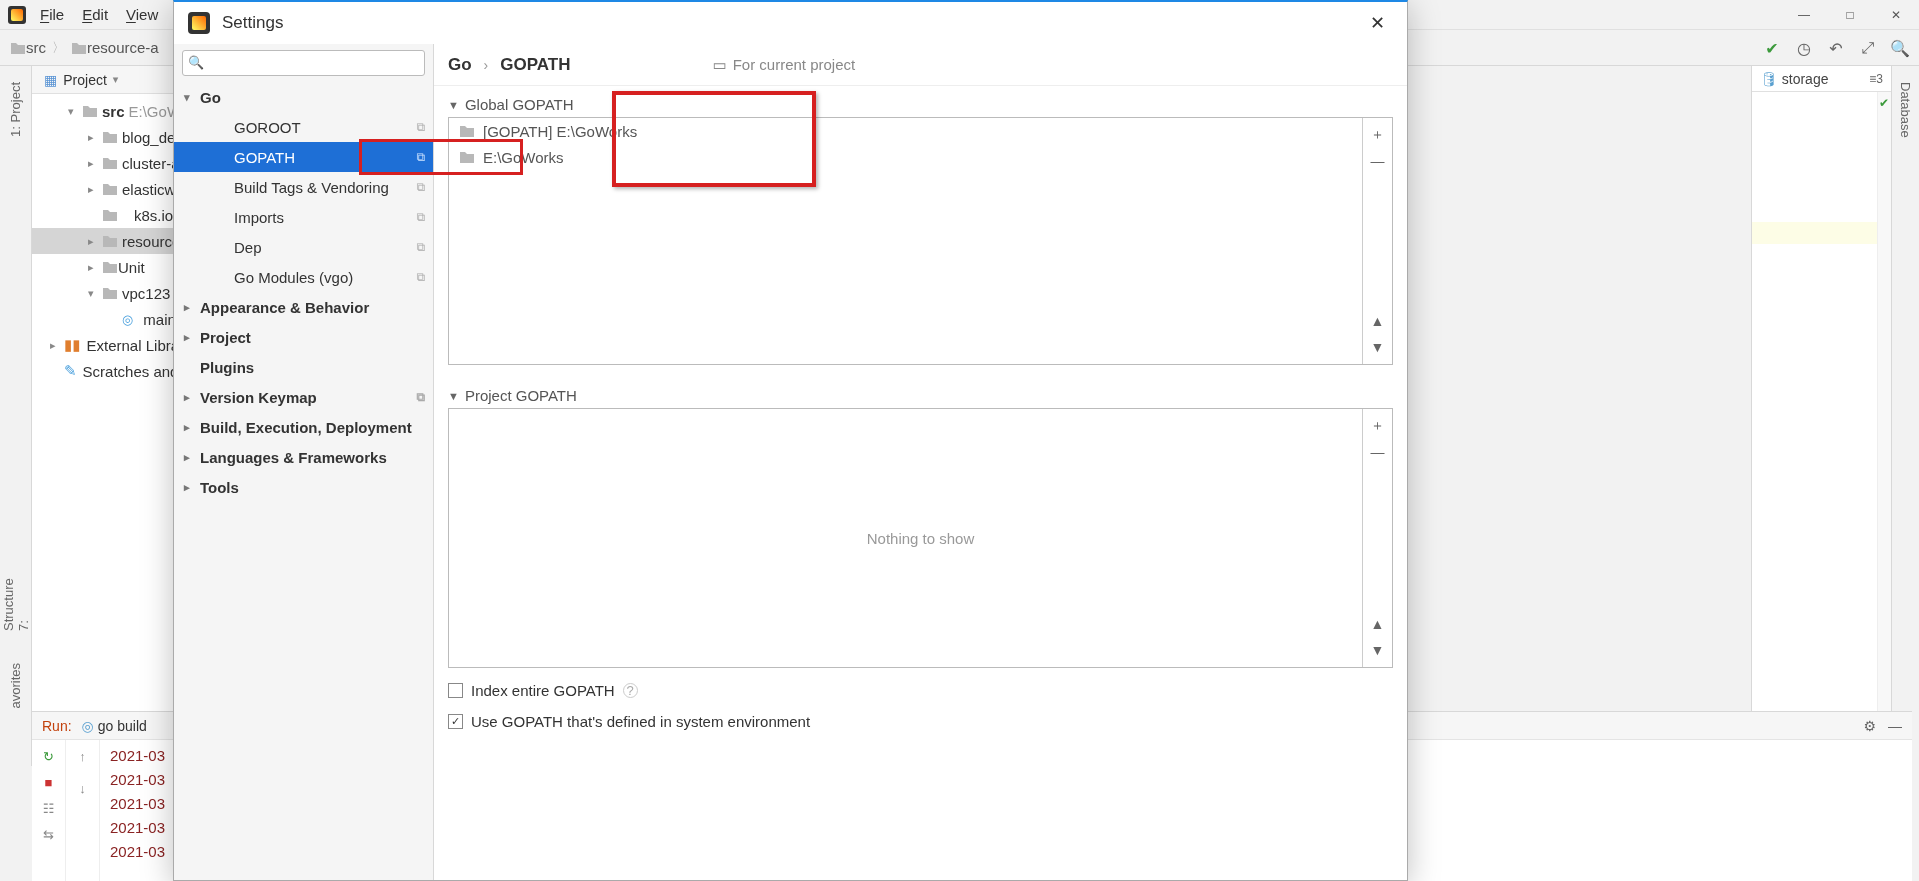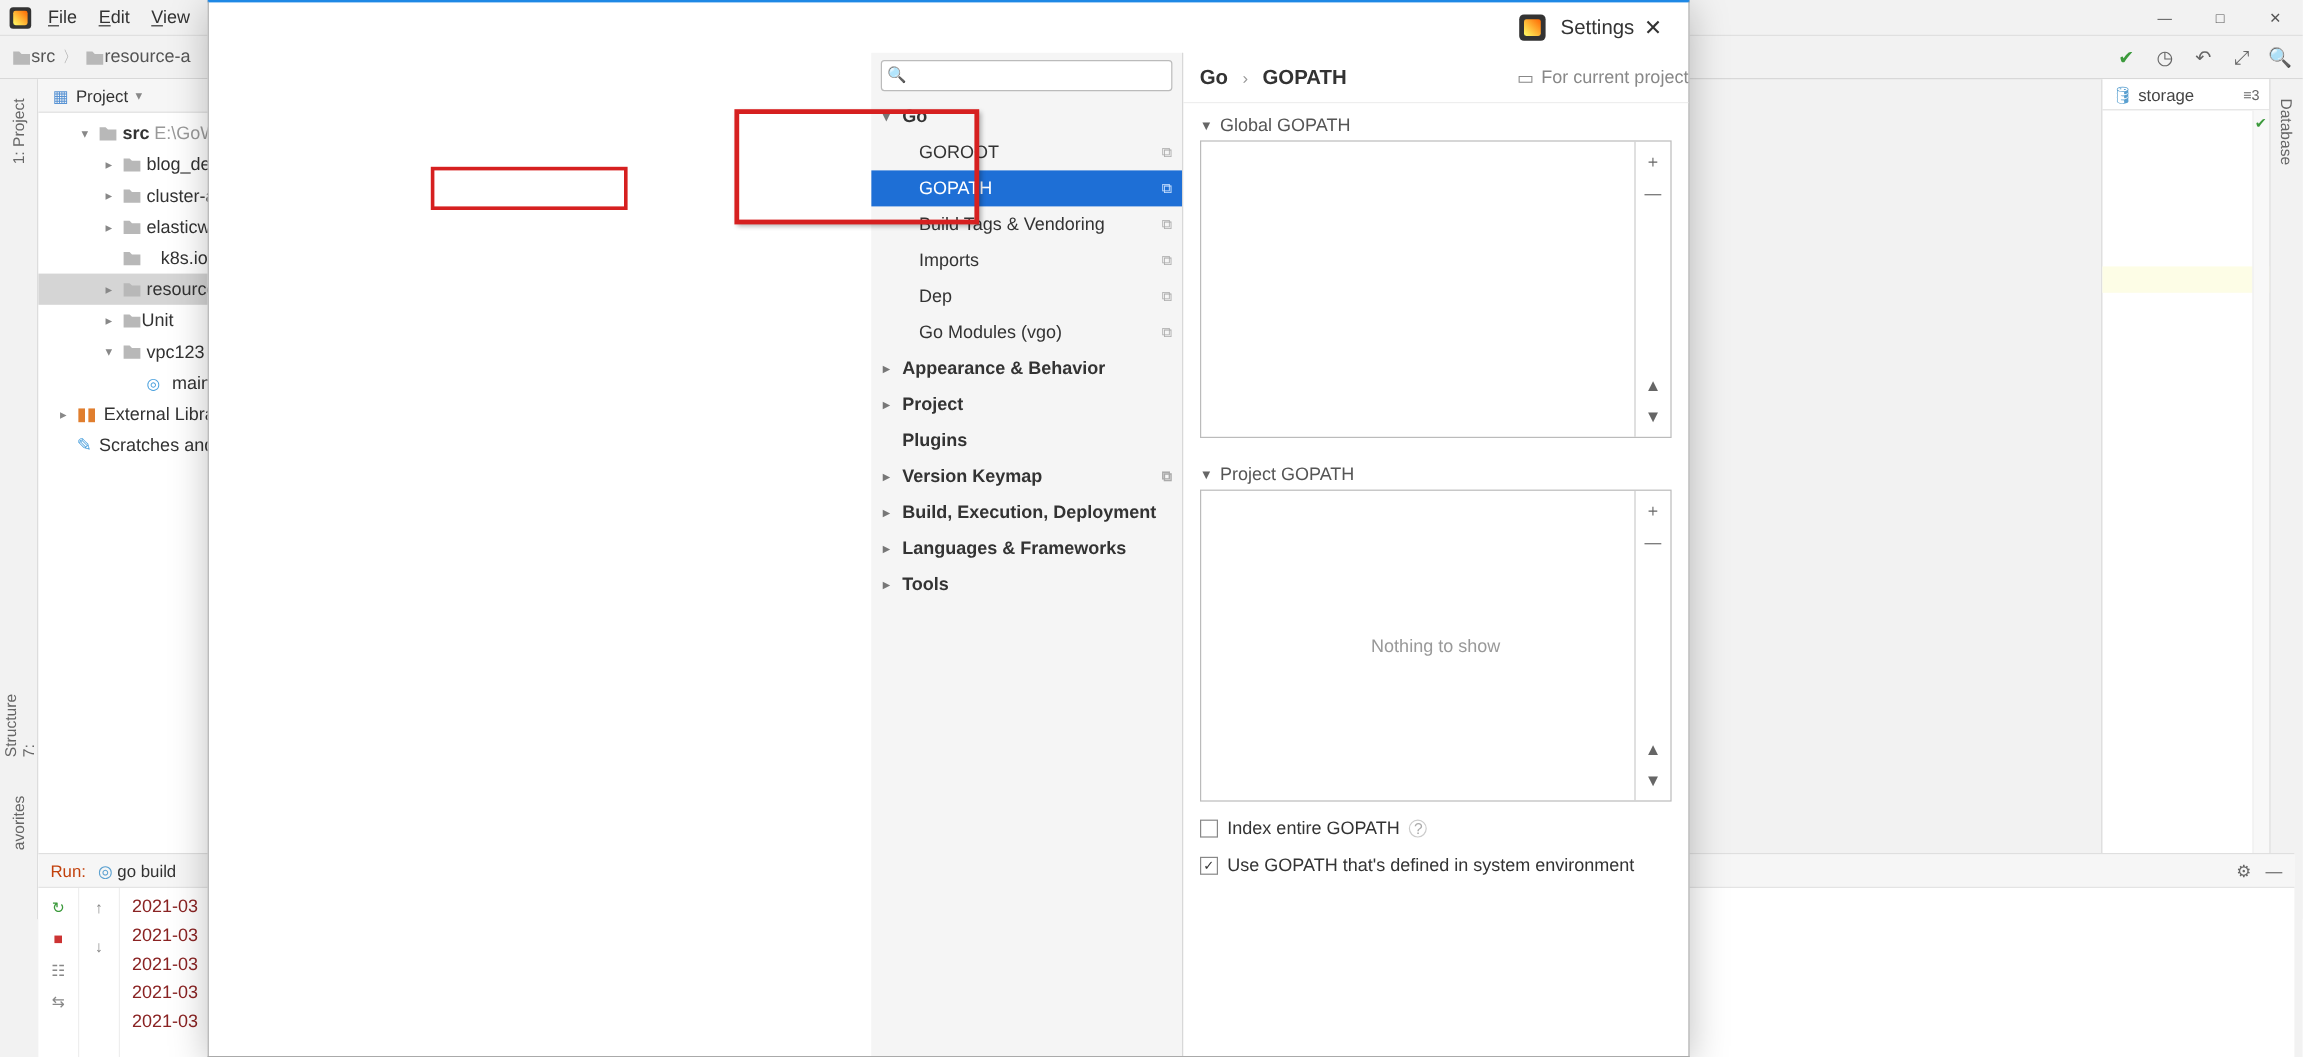--- a/index.html
+++ b/index.html
@@ -65,39 +65,39 @@
 
 
 .editor-glimpse { position:absolute; right:28px; top:66px; width:140px; height:645px; background:#fff; border-left:1px solid #d8d8d8; }
 .editor-tab { height:26px; border-bottom:1px solid #e0e0e0; display:flex; align-items:center; padding:0 8px; font-size:14px; color:#444; gap:4px; }
 .editor-body { position:relative; height:619px; }
 .mini-strip { position:absolute; right:0; top:0; width:14px; height:100%; background:#f8f8f8; border-left:1px solid #eee;}
 .mini-check { position:absolute; top:4px; right:2px; color:#3c9a3c; font-size:12px;}
 .editor-hl { position:absolute; left:0; top:130px; width:100%; height:22px; background:#fdfde6; }
 
 
-.settings-modal { position:absolute; left:173px; top:0; width:1235px; height:881px; background:#fff; border:1px solid #aaa; border-top:2px solid #1e88e5; box-shadow:0 6px 30px rgba(0,0,0,0.25); display:flex; flex-direction:column;align-items:flex-end; }
+.settings-modal { position:absolute; left:173px; top:0; width:1235px; height:881px; background:#fff; border:1px solid #aaa; border-top:2px solid #1e88e5; box-shadow:0 6px 30px rgba(0,0,0,0.25); display:flex; flex-direction:column; }
 .settings-titlebar { height:42px; display:flex; align-items:center; padding:0 14px; }
 .settings-titlebar .t-logo { width:22px; height:22px; background:#333; border-radius:4px; margin-right:12px; position:relative;}
 .settings-titlebar .t-logo::after{content:'';position:absolute;inset:4px;border-radius:2px;background:linear-gradient(45deg,#ff6,#f60);}
 .settings-titlebar .t-text { font-size:17px; color:#333; }
 .settings-titlebar .t-close { margin-left:auto; font-size:18px; color:#333; padding:4px 8px;}
 .settings-body { flex:1; display:flex; min-height:0; }
 
 
 .settings-left { width:260px; border-right:1px solid #d8d8d8; display:flex; flex-direction:column; background:#f5f5f5; }
 .settings-search { padding:6px 8px; }
 .settings-search input { width:100%; height:26px; border:1px solid #bbb; border-radius:3px; padding-left:24px; font-size:14px; background:#fff; }
 .settings-search .wrap { position:relative; }
 .settings-search .mag { position:absolute; left:6px; top:5px; color:#888; font-size:13px;}
 .cat-tree { flex:1; overflow:auto; font-size:15px; color:#333; }
 .cat-row { display:flex; align-items:center; height:30px; padding-left:10px; position:relative; }
 .cat-row .arw { width:16px; color:#777; font-size:11px; }
 .cat-row.bold { font-weight:700; }
-.cat-row.child { padding-left:40px; font-weight:400;}
+.cat-row.child { padding-left:60px; font-weight:400;}
 .cat-row.sel { background:#1e6fd6; color:#fff; }
 .cat-row .copy-ic { position:absolute; right:8px; color:#aaa; font-size:12px;}
 .cat-row.sel .copy-ic { color:#cde3ff; }
 .redbox1 { position:absolute; border:3px solid #d62020; left:185px; top:137px; width:164px; height:36px; pointer-events:none; }
 
 
 .settings-right { flex:1; display:flex; flex-direction:column; min-width:0; }
 .settings-breadcrumb { height:42px; display:flex; align-items:center; padding-left:14px; font-size:17px; gap:12px; border-bottom:1px solid #eee;}
 .settings-breadcrumb .bc-item { color:#333; font-weight:600;}
 .settings-breadcrumb .bc-sep { color:#999; font-size:14px; font-weight:400;}
@@ -401,20 +401,34 @@
           </span>
         </div>
         <div class="settings-content">
 
           <div class="section">
             <div class="section-head">
               <span class="arw">▼</span>
               <span>Global GOPATH</span>
             </div>
             <div class="list-box global">
+              <div id="global-rows">
+                  <div class="list-row">
+                    <svg class="folder" viewBox="0 0 16 14">
+                      <path d="M1 2h5l2 2h7v9H1z"></path>
+                    </svg>
+                    <span>[GOPATH] E:\GoWorks</span>
+                  </div>
+                  <div class="list-row">
+                    <svg class="folder" viewBox="0 0 16 14">
+                      <path d="M1 2h5l2 2h7v9H1z"></path>
+                    </svg>
+                    <span>E:\GoWorks</span>
+                  </div>
+                </div>
               <div class="list-side">
                 <span class="side-btn">＋</span>
                 <span class="side-btn">—</span>
                 <span class="side-btn" style="margin-top:auto">▲</span>
                 <span class="side-btn" style="margin-bottom:8px">▼</span>
               </div>
             </div>
           </div>
 
           <div class="section" style="margin-top:22px">

